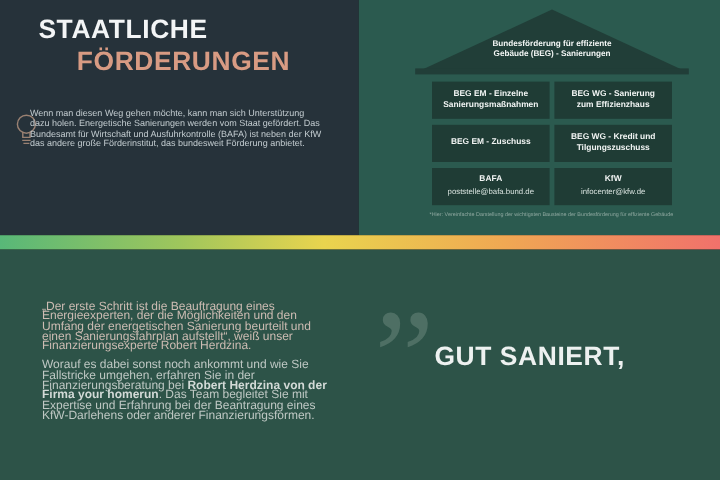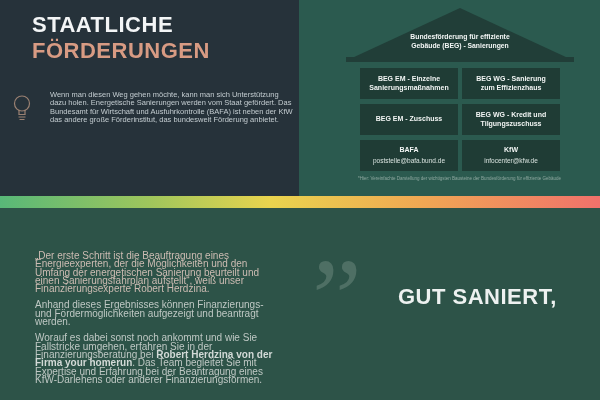--- a/index.html
+++ b/index.html
@@ -10,25 +10,25 @@
   
   .panel-top-left{position:absolute;left:0;top:0;width:299px;height:196px;background:#26323A;}
   .panel-top-right{position:absolute;left:299px;top:0;width:301px;height:196px;background:#2B5A4F;}
   .stripe{position:absolute;left:0;top:196px;width:600px;height:12px;
     background:linear-gradient(90deg,#58B878 0%,#9FC65C 25%,#E9D44E 45%,#F0A853 70%,#F1716B 100%);}
   .panel-bottom{position:absolute;left:0;top:208px;width:600px;height:192px;background:#2D5348;}
 
   
   .title{position:absolute;left:32px;top:12px;font-weight:bold;font-size:22px;line-height:26px;letter-spacing:0.5px;}
   .title .t1{color:#F3F5F6;}
-  .title .t2{color:#D89B83;}
+  .title .t2{color:#D89B83;margin-left:32px;}
 
   
   .bulb{position:absolute;left:12px;top:93px;}
-  .intro{position:absolute;left:50px;top:91px;width:245px;font-size:7.5px;line-height:8.3px;color:#C3CCD0;}
+  .intro{position:absolute;left:25px;top:91px;width:245px;font-size:7.5px;line-height:8.3px;color:#C3CCD0;}
   .intro p{margin:0 0 8px 0;}
 
   
   .roof-tri{position:absolute;left:352px;top:8px;width:0;height:0;
     border-left:108px solid transparent;border-right:108px solid transparent;border-bottom:50px solid #213E38;}
   .roof-eave{position:absolute;left:346px;top:57px;width:228px;height:5px;background:#213E38;}
   .roof-label{position:absolute;left:395px;top:33px;width:130px;text-align:center;
     color:#F4F7F6;font-size:6.8px;font-weight:bold;line-height:8.8px;z-index:2;}
   .hbox{position:absolute;width:98px;height:31px;background:#1F3C35;display:flex;flex-direction:column;
     align-items:center;justify-content:center;text-align:center;color:#F2F5F4;
@@ -43,21 +43,21 @@
   .quote-block{position:absolute;left:35px;top:252px;width:240px;font-size:10px;line-height:8.3px;}
   .quote-block p{margin:0 0 8px 0;}
   .quote-block .warm{color:#CDBCB3;}
   .quote-block .cool{color:#BFC8C4;}
   .quote-block strong{color:#D3DAD7;}
 
   
   .big-quote{position:absolute;left:312px;top:242px;font-family:"Liberation Serif",serif;
     font-size:112px;line-height:1;color:#4E6F64;letter-spacing:-2px;}
   .slogan{position:absolute;left:362px;top:284px;font-size:22px;font-weight:bold;
-    letter-spacing:0.5px;line-height:25px;white-space:nowrap;margin-left:36px;}
+    letter-spacing:0.5px;line-height:25px;white-space:nowrap;}
   .slogan .s1{color:#EDF1F0;}
   .slogan .s2{color:#CFA18C;}
 </style>
 </head>
 <body>
 
 <div class="canvas">
 
   <div class="panel-top-left"></div>
   <div class="panel-top-right"></div>
@@ -103,21 +103,20 @@
   </div>
   <div class="hbox r3c2">
     <span>KfW</span>
     <span class="email">infocenter@kfw.de</span>
   </div>
 
   <div class="footnote">*Hier: Vereinfachte Darstellung der wichtigsten Bausteine der Bundesförderung für effiziente Gebäude</div>
 
   <div class="quote-block">
     <p class="warm">„Der erste Schritt ist die Beauftragung eines Energieexperten, der die Möglichkeiten und den Umfang der energetischen Sanierung beurteilt und einen Sanierungsfahrplan aufstellt“, weiß unser Finanzierungsexperte Robert Herdzina.</p>
-    <p class="cool">Anhand dieses Ergebnisses können Finanzierungs- und Fördermöglichkeiten aufgezeigt und beantragt werden.</p>
     <p class="cool"><span>Worauf es dabei sonst noch ankommt und wie Sie Fallstricke umgehen, erfahren Sie in der Finanzierungsberatung bei </span><strong>Robert Herdzina von der Firma your homerun</strong><span>. Das Team begleitet Sie mit Expertise und Erfahrung bei der Beantragung eines KfW-Darlehens oder anderer Finanzierungsformen.</span></p>
   </div>
 
   <div class="big-quote">”</div>
   <div class="slogan">
     <div class="s1">GUT SANIERT,</div>
   </div>
 
 </div>
 

